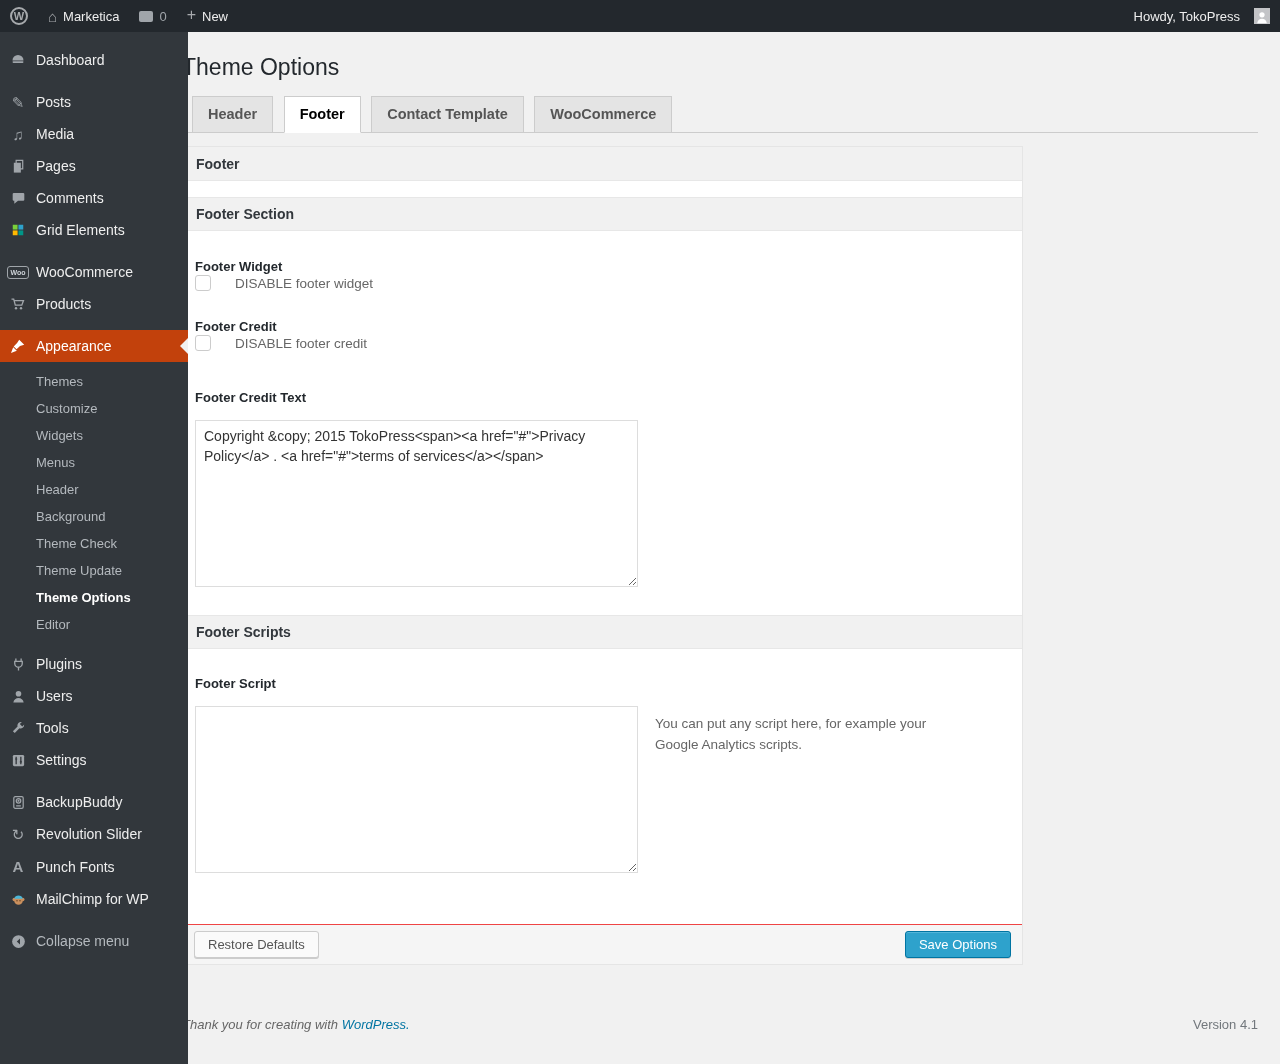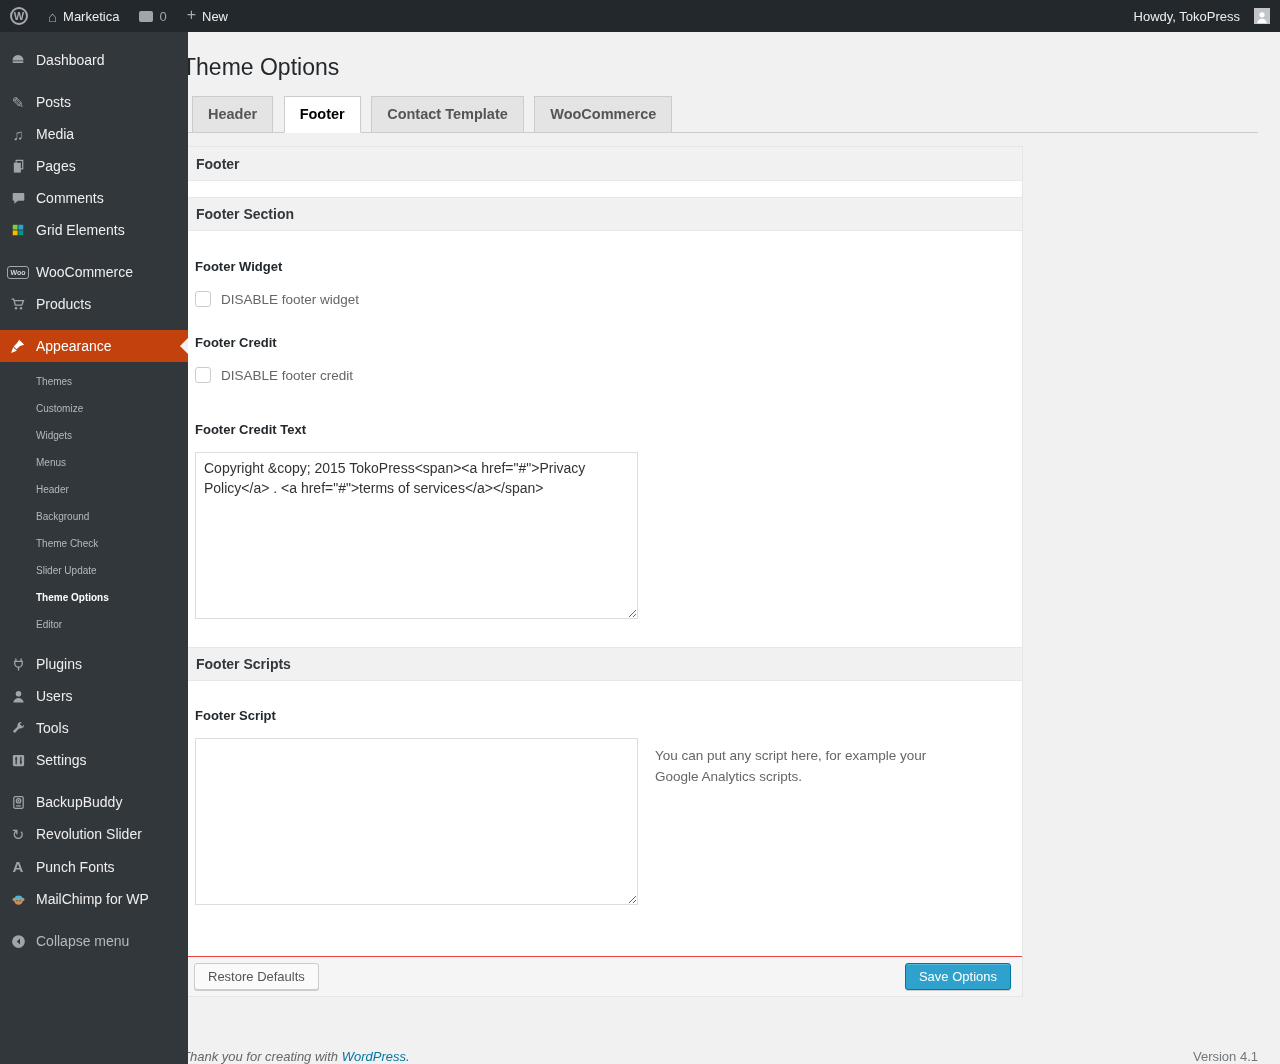--- a/index.html
+++ b/index.html
@@ -31,21 +31,21 @@
   .menu-item .micon { width:20px; min-width:20px; text-align:center; color:#a0a5aa;
     font-size:15px; display:flex; align-items:center; justify-content:center; }
   .menu-item .mlabel { color:#eee; }
   .menu-sep { height:10px; }
   .menu-current-wrap { position:relative; }
   .menu-item.current { background:#c2410c; position:relative; }
   .menu-item.current .mlabel { color:#fff; }
   .menu-item.current::after { content:""; position:absolute; right:0; top:50%; margin-top:-8px;
     border:8px solid transparent; border-right-color:#f1f1f1; }
   .submenu { padding:6px 0 10px 0; }
-  .submenu-item { padding:6px 8px 6px 36px; font-size:10px; color:#b4b9be; cursor:pointer; line-height:15px; }
+  .submenu-item { padding:6px 8px 6px 36px; font-size:13px; color:#b4b9be; cursor:pointer; line-height:15px; }
   .submenu-item.current-sub { color:#fff; font-weight:bold; }
   .woo-badge { border:1px solid #a0a5aa; border-radius:3px; color:#cfd4d9; font-size:7px;
     font-weight:bold; padding:2px 2px; line-height:1; }
   .glyph-icon { font-size:15px; color:#a0a5aa; line-height:1; }
   .letter-icon { font-size:13px; color:#a0a5aa; font-weight:bold; }
 
   
   .main { margin-left:160px; padding:12px 22px 0 22px; color:#444; }
   .page-title { font-size:23px; font-weight:400; color:#23282d; margin:9px 0 14px 0; line-height:29px; }
 
@@ -55,21 +55,21 @@
     padding:8px 15px; margin:0 6px -1px 0; cursor:pointer; line-height:19px; }
   .nav-tab.active { background:#fff; color:#000; border-bottom:1px solid #fff; position:relative; }
 
   .panel { width:841px; background:#fff; border:1px solid #e5e5e5; margin-top:13px; }
   .panel-bar { background:#f1f1f1; border-bottom:1px solid #e7e7e7; height:34px;
     display:flex; align-items:center; padding:0 13px; font-size:14px; font-weight:bold; color:#32373c; }
   .panel-bar.with-top { border-top:1px solid #e7e7e7; }
   .group-spacer { height:16px; background:#fff; }
   .panel-body { padding:2px 12px 0 12px; background:#fff; }
   .field-label { font-size:13px; font-weight:bold; color:#23282d; margin-top:26px; line-height:16px; }
-  .checkbox-row { display:flex; align-items:center; margin-top:16px; gap:10px; }
+  .checkbox-row { display:flex; align-items:center; gap:24px; }
   .checkbox-row input[type=checkbox] { appearance:none; -webkit-appearance:none; width:16px; height:16px;
     border:1px solid #ccc; border-radius:3px; background:#fff; margin:0; cursor:pointer; }
   .checkbox-label { font-size:13.5px; color:#666; cursor:pointer; }
   textarea.opt-textarea { width:443px; height:167px; margin-top:14px; border:1px solid #ddd;
     padding:6px 8px; font-family:"Liberation Sans", sans-serif; font-size:14px; color:#333;
     line-height:1.4; background:#fff; outline:none; }
   .body1-pad { padding-bottom:24px; }
   .script-row { display:flex; margin-top:0; }
   .script-desc { width:310px; margin-left:17px; padding-top:22px; font-size:13.5px; color:#666; line-height:1.55; }
   .body2-pad { padding-bottom:51px; }
@@ -209,21 +209,21 @@
       <span class="mlabel">Appearance</span>
     </div>
     <div class="submenu">
       <div class="submenu-item">Themes</div>
       <div class="submenu-item">Customize</div>
       <div class="submenu-item">Widgets</div>
       <div class="submenu-item">Menus</div>
       <div class="submenu-item">Header</div>
       <div class="submenu-item">Background</div>
       <div class="submenu-item">Theme Check</div>
-      <div class="submenu-item">Slider Update</div>
+      <div class="submenu-item">Theme Update</div>
       <div class="submenu-item current-sub">Theme Options</div>
       <div class="submenu-item">Editor</div>
     </div>
   </div>
 
   <div class="menu-item">
     <span class="micon">
       <svg width="15" height="15" viewBox="0 0 16 16" fill="none" stroke="#a0a5aa" stroke-width="1.4">
           <path d="M5.2 1.5v3.2M10.8 1.5v3.2M4 4.7h8v2.2a4 4 0 01-8 0zM8 11v3.5"></path>
         </svg>

